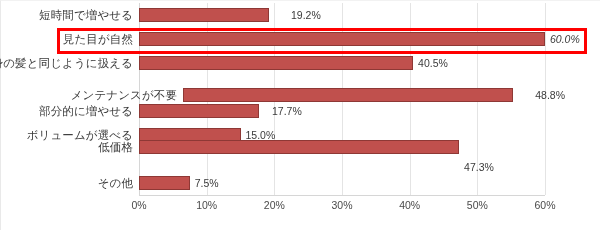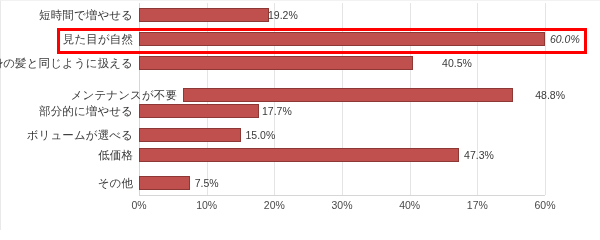--- a/index.html
+++ b/index.html
@@ -133,73 +133,73 @@
     <div class="gridline" style="left:67.67px;"></div>
     <div class="gridline" style="left:135.33px;"></div>
     <div class="gridline" style="left:203px;"></div>
     <div class="gridline" style="left:270.67px;"></div>
     <div class="gridline" style="left:338.33px;"></div>
     <div class="gridline" style="left:406px;"></div>
 
     <div class="bar-row" style="top:0px;">
       <div class="row-label">短時間で増やせる</div>
       <div class="bar" style="width:129.92px;"></div>
-      <div class="bar-value" style="left:124px;">19.2%</div>
+      <div class="bar-value" style="left:147px;">19.2%</div>
     </div>
 
     <div class="bar-row" style="top:24px;">
       <div class="row-label">見た目が自然</div>
       <div class="bar" style="width:406px;"></div>
       <div class="bar-value" style="left:406px;font-style:italic;">60.0%</div>
     </div>
 
     <div class="bar-row" style="top:48px;">
       <div class="row-label">自身の髪と同じように扱える</div>
       <div class="bar" style="width:274.05px;"></div>
-      <div class="bar-value" style="left:274.05px;margin-left:24px;">40.5%</div>
+      <div class="bar-value" style="left:274.05px;">40.5%</div>
     </div>
 
     <div class="bar-row" style="top:80px;margin-left:44px;">
       <div class="row-label">メンテナンスが不要</div>
       <div class="bar" style="width:330.21px;"></div>
       <div class="bar-value" style="left:330.21px;padding-left:22px;">48.8%</div>
     </div>
 
     <div class="bar-row" style="top:96px;">
       <div class="row-label">部分的に増やせる</div>
       <div class="bar" style="width:119.77px;"></div>
-      <div class="bar-value" style="left:118px;">17.7%</div>
+      <div class="bar-value" style="left:128px;">17.7%</div>
     </div>
 
     <div class="bar-row" style="top:120px;">
       <div class="row-label">ボリュームが選べる</div>
       <div class="bar" style="width:101.5px;"></div>
       <div class="bar-value" style="left:101.5px;">15.0%</div>
     </div>
 
-    <div class="bar-row" style="top:140px;padding-left:23px;">
+    <div class="bar-row" style="top:132px;padding-left:23px;">
       <div class="row-label">低価格</div>
       <div class="bar" style="width:320.06px;"></div>
-      <div class="bar-value" style="left:320.06px;">47.3%</div>
+      <div class="bar-value" style="left:320.06px;margin-top:20px;">47.3%</div>
     </div>
 
     <div class="bar-row" style="top:168px;padding-left:28px;">
       <div class="row-label">その他</div>
       <div class="bar" style="width:50.75px;"></div>
       <div class="bar-value" style="left:50.75px;">7.5%</div>
     </div>
   </div>
 
   <div id="x-axis-line"></div>
 
   <div id="x-tick-labels">
     <div class="x-tick" style="left:0px;">0%</div>
     <div class="x-tick" style="left:67.67px;">10%</div>
     <div class="x-tick" style="left:135.33px;">20%</div>
     <div class="x-tick" style="left:203px;">30%</div>
     <div class="x-tick" style="left:270.67px;">40%</div>
-    <div class="x-tick" style="left:338.33px;">17%</div>
+    <div class="x-tick" style="left:338.33px;">50%</div>
     <div class="x-tick" style="left:406px;">60%</div>
   </div>
 
   <div id="highlight-box"></div>
 
 </div>
 
 </body></html>

